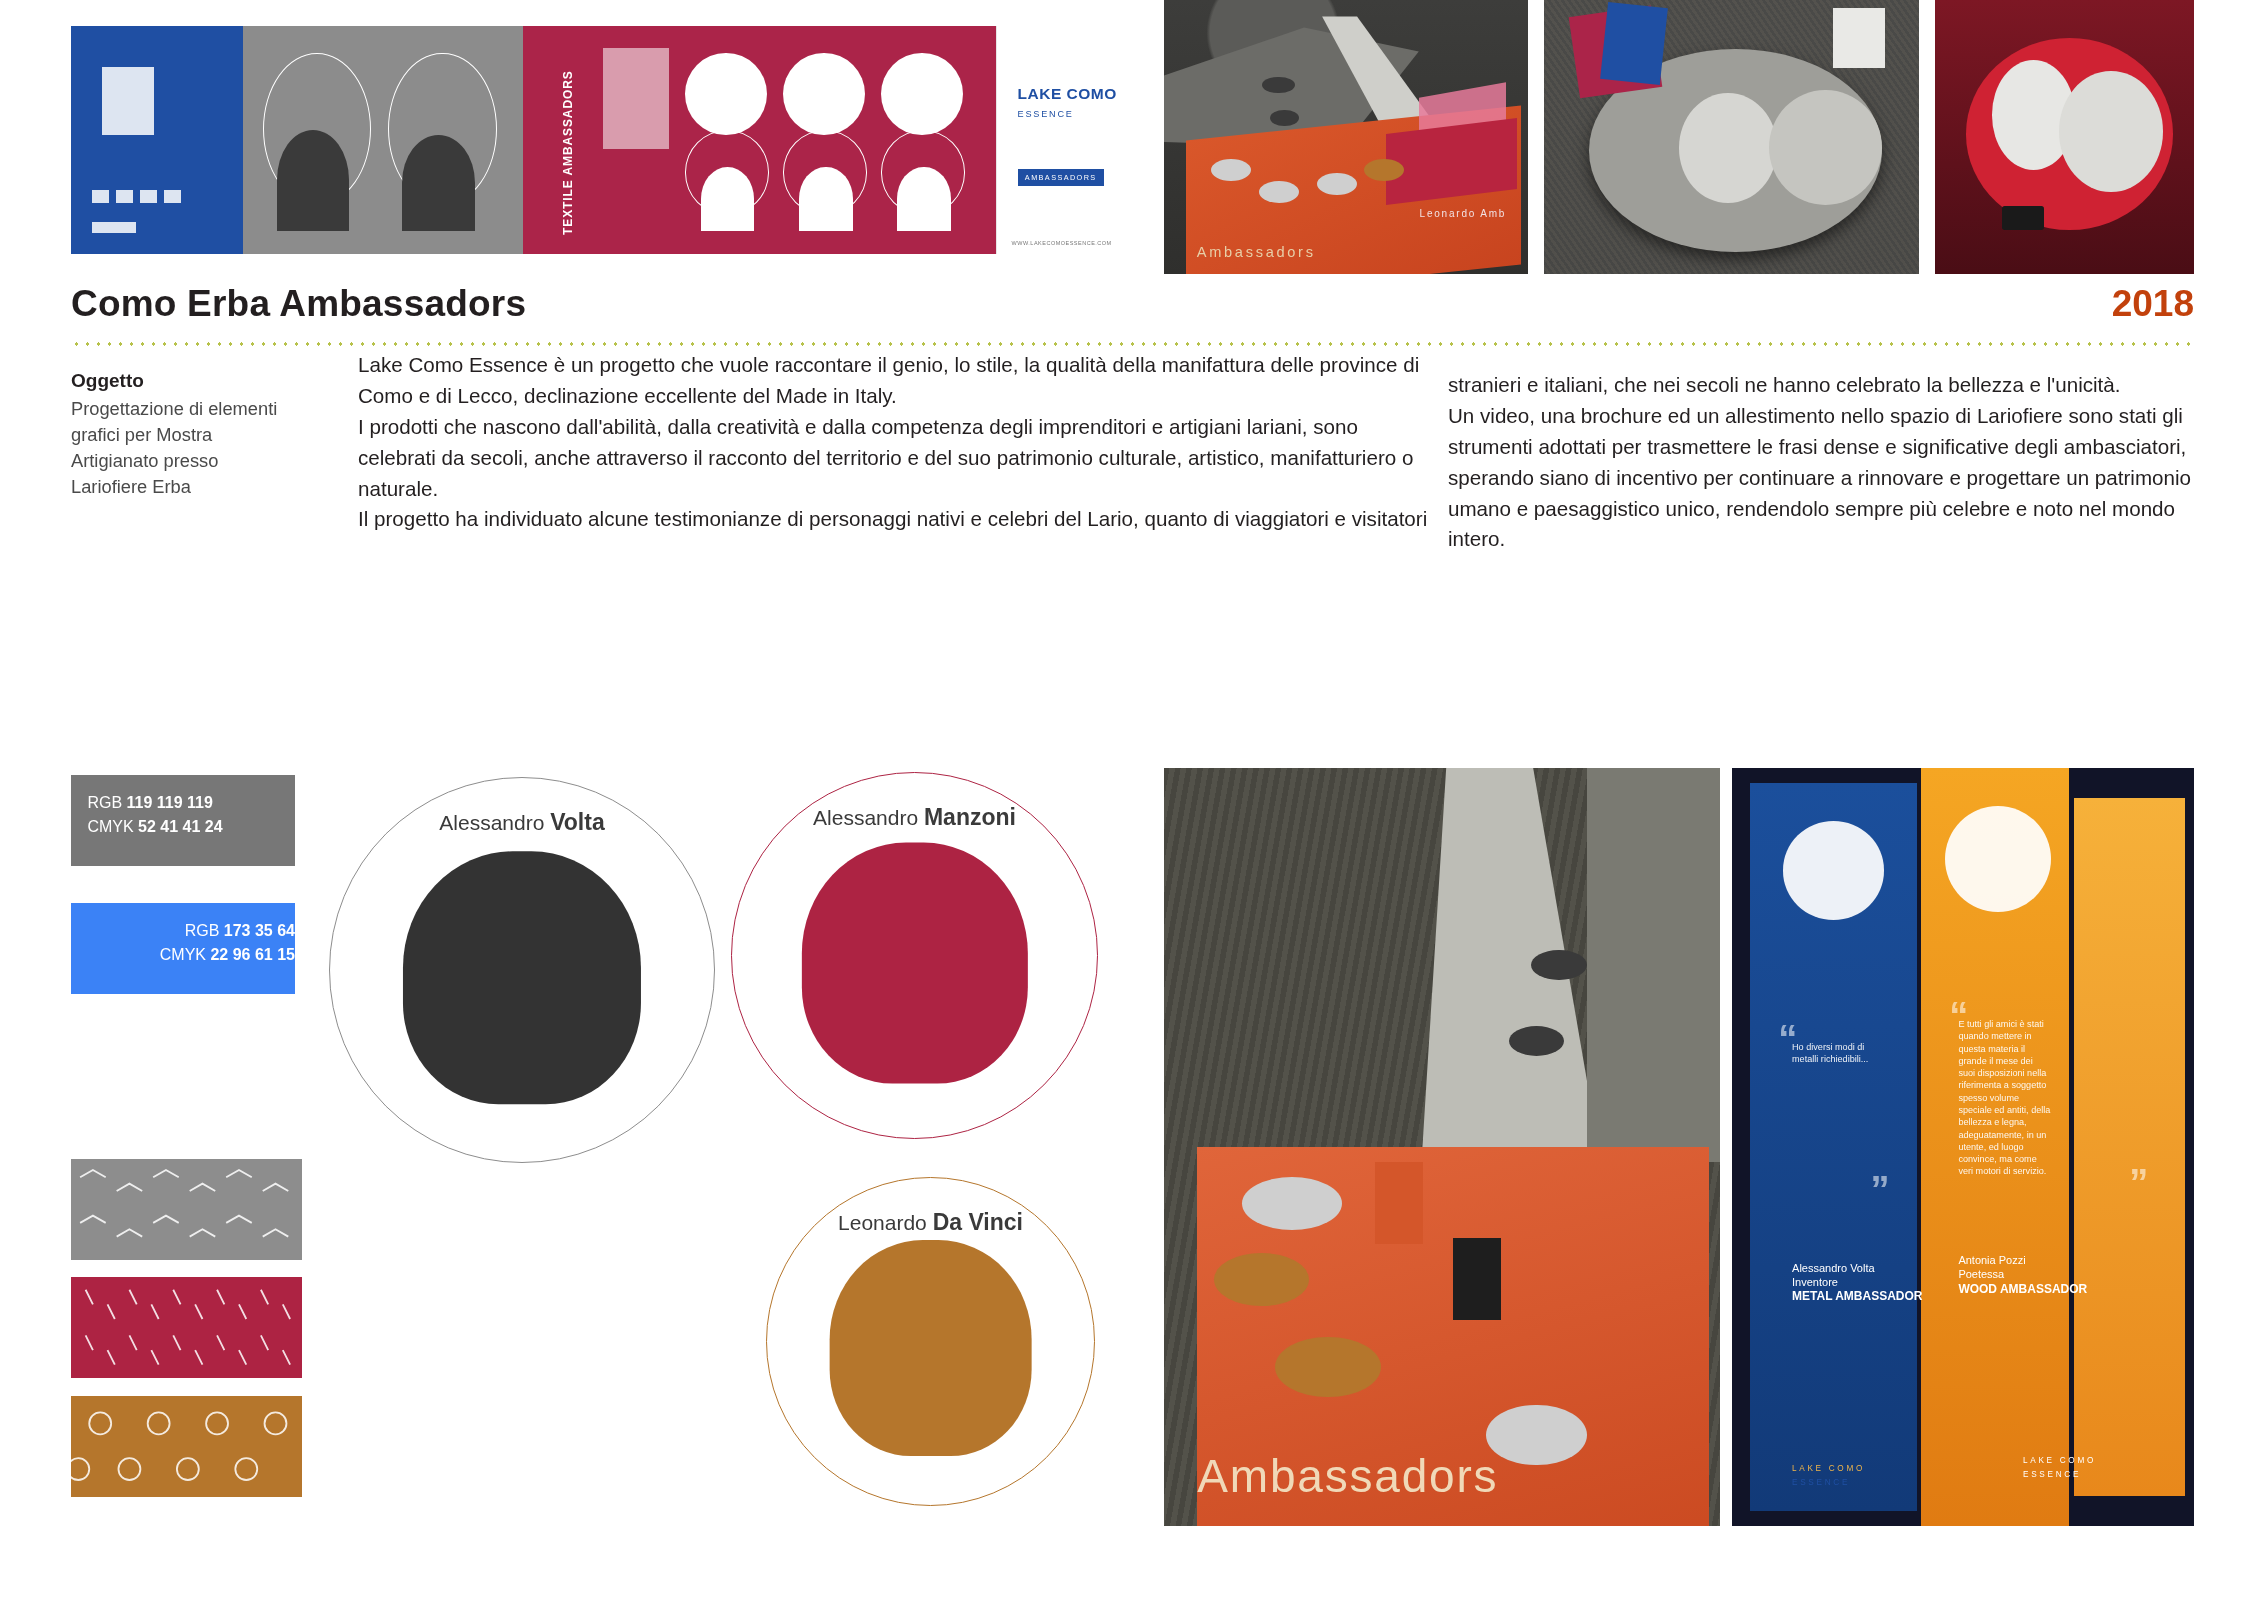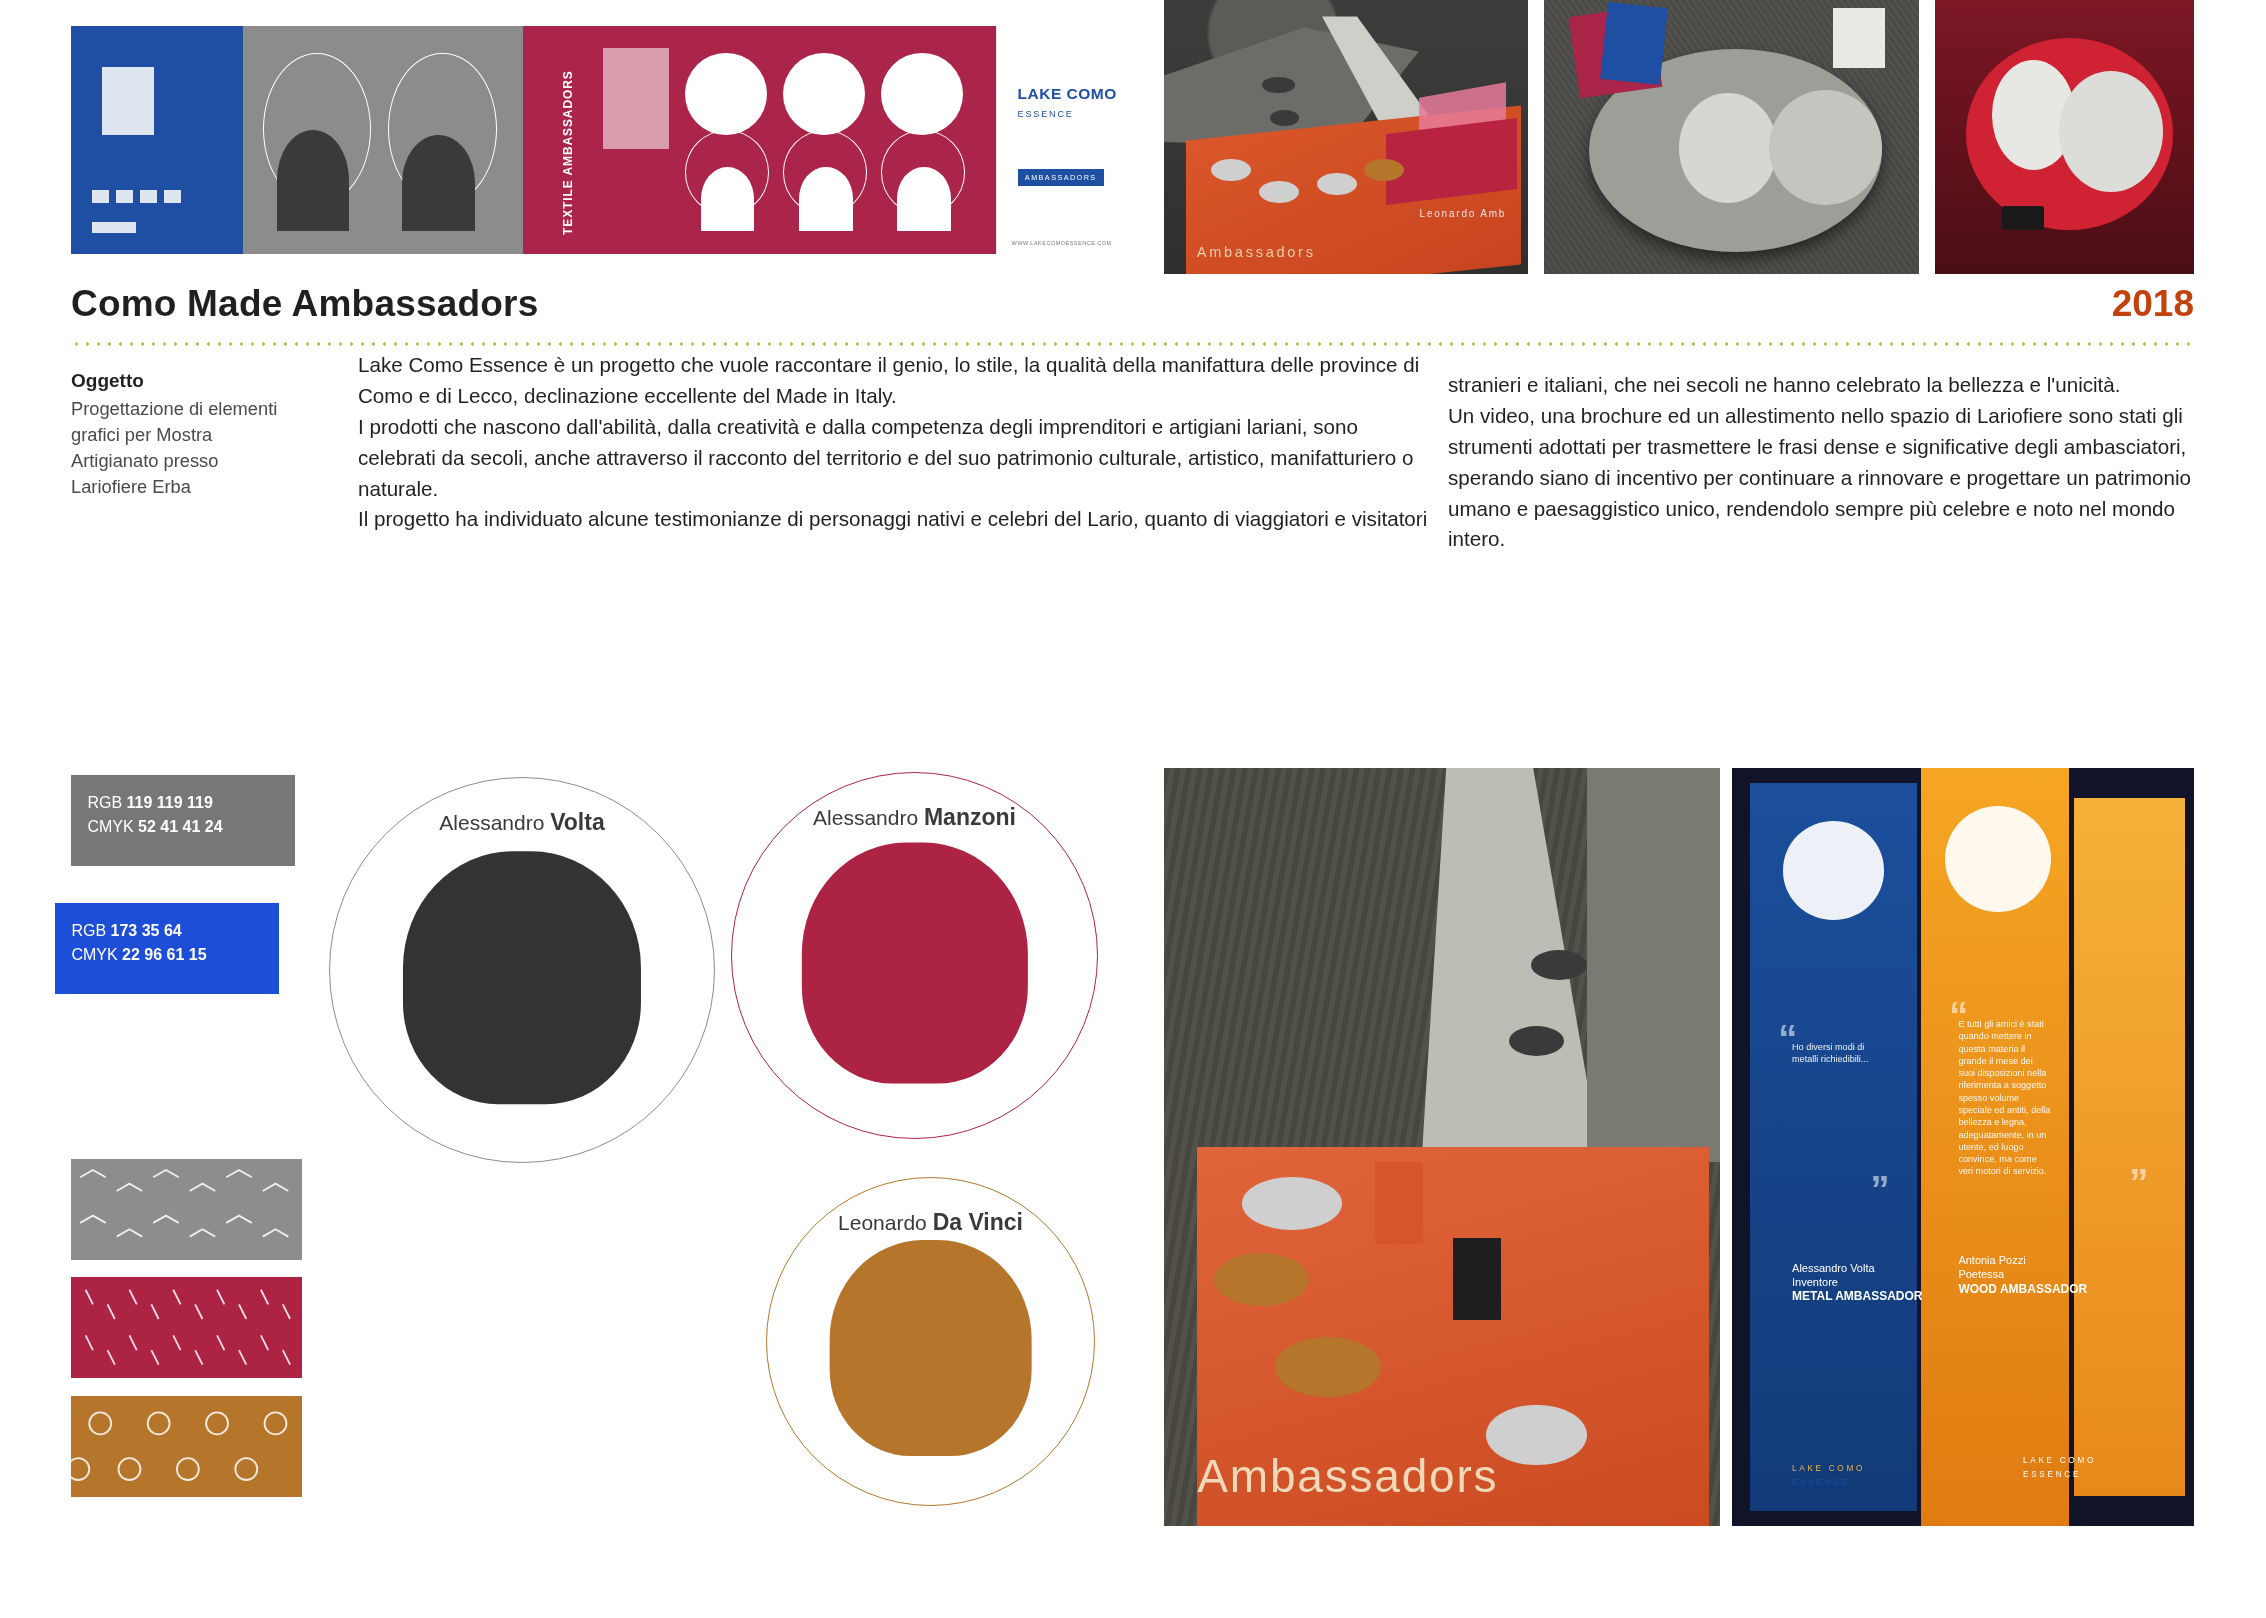--- a/index.html
+++ b/index.html
@@ -90,21 +90,21 @@
   .col-label p{margin:0;font-size:18.3px;line-height:1.42;color:#4a4a4a;}
 
   .col-a{position:absolute;left:358px;top:350px;width:1083px;}
   .col-b{position:absolute;left:1448px;top:370px;width:749px;}
   .col-a p,.col-b p{margin:0;font-size:20.6px;line-height:1.5;color:#231f20;}
 
   
   .swatch{position:absolute;width:224px;height:91px;color:#fff;
      box-sizing:border-box;padding:16.4px 0 0 16.4px;font-size:16px;line-height:1.5;}
   .sw1{left:71px;top:775px;background:#777777;}
-  .sw2{left:55px;top:903px;background:#1d4ed8;}
+  .sw2{left:71px;top:903px;background:#3b82f6;text-align:right;}
   .sw3{left:71px;top:1031px;background:#b26c20;}
 
   .pattern{position:absolute;left:71px;width:231px;height:101px;}
   .pt1{top:1159px;background:#8d8d8d;}
   .pt2{top:1277px;background:#ad2343;}
   .pt3{top:1396px;background:#b5762c;}
   .pt-marks{position:absolute;inset:0;opacity:.85;}
 
   
   .medal{position:absolute;border-radius:50%;}
@@ -224,21 +224,21 @@
   </div>
 
   <div class="photo ph3 p3">
     <div class="tabl"></div>
       <div class="circ-img"></div>
     <div class="circ-txt"></div>
       <div class="device"></div>
   </div>
 
   <div class="title-row">
-    <div class="proj-title">Como Made Ambassadors</div>
+    <div class="proj-title">Como Erba Ambassadors</div>
     <div class="proj-year">2018</div>
   </div>
   <div class="dots"></div>
 
   <div class="col-label">
     <h4>Oggetto</h4>
     <p>Progettazione di elementi grafici per Mostra Artigianato presso Lariofiere Erba</p>
   </div>
   <div class="col-a">
     <p style="white-space:pre-line;">Lake Como Essence è un progetto che vuole raccontare il genio, lo stile, la qualità della manifattura delle province di Como e di Lecco, declinazione eccellente del Made in Italy.

